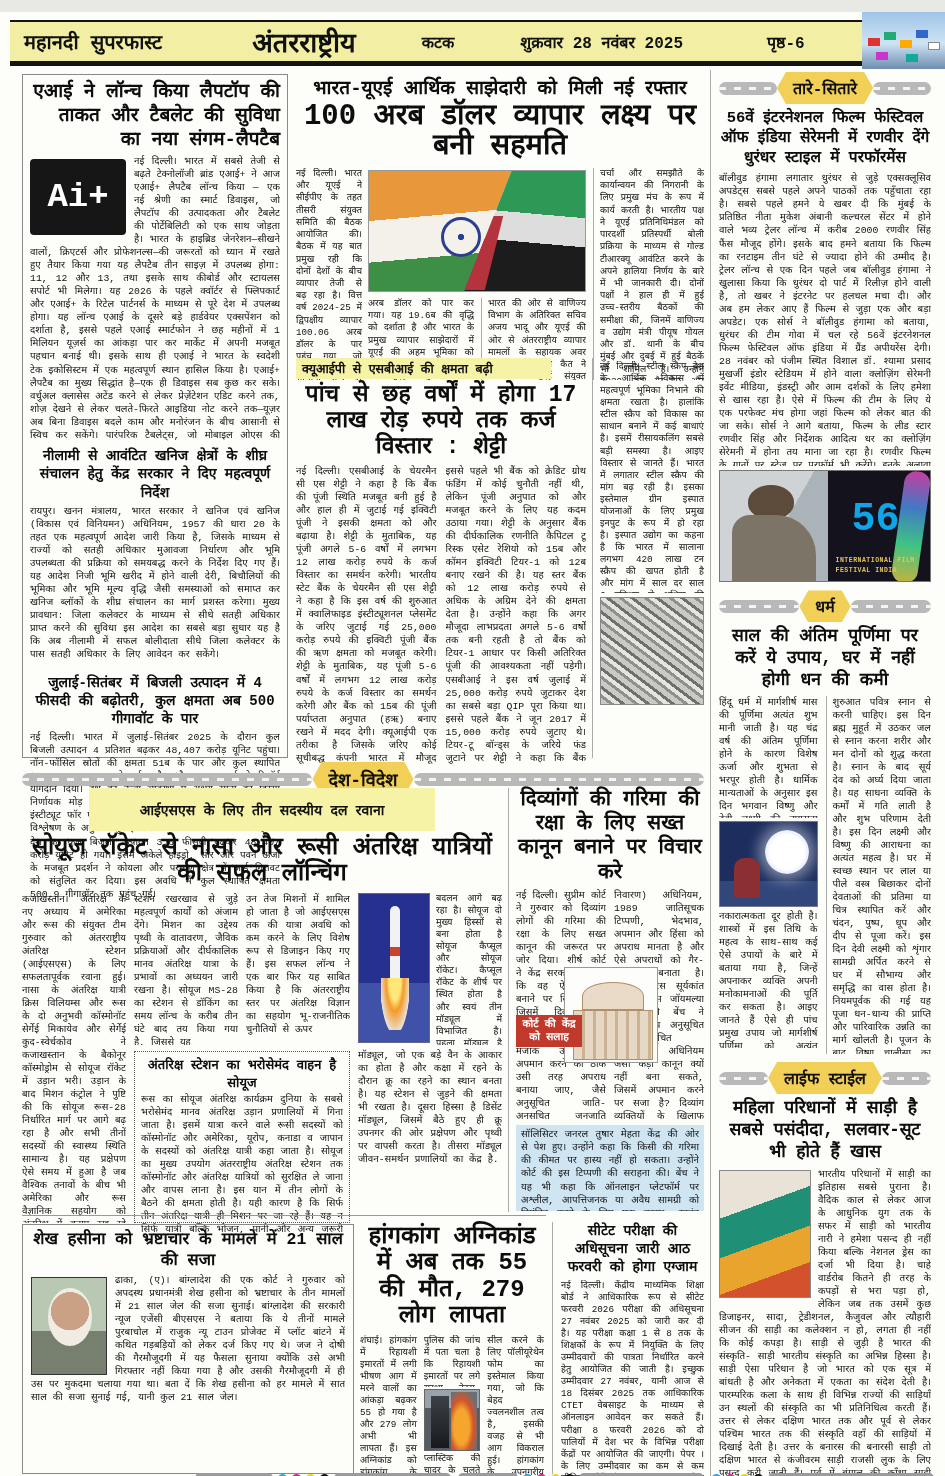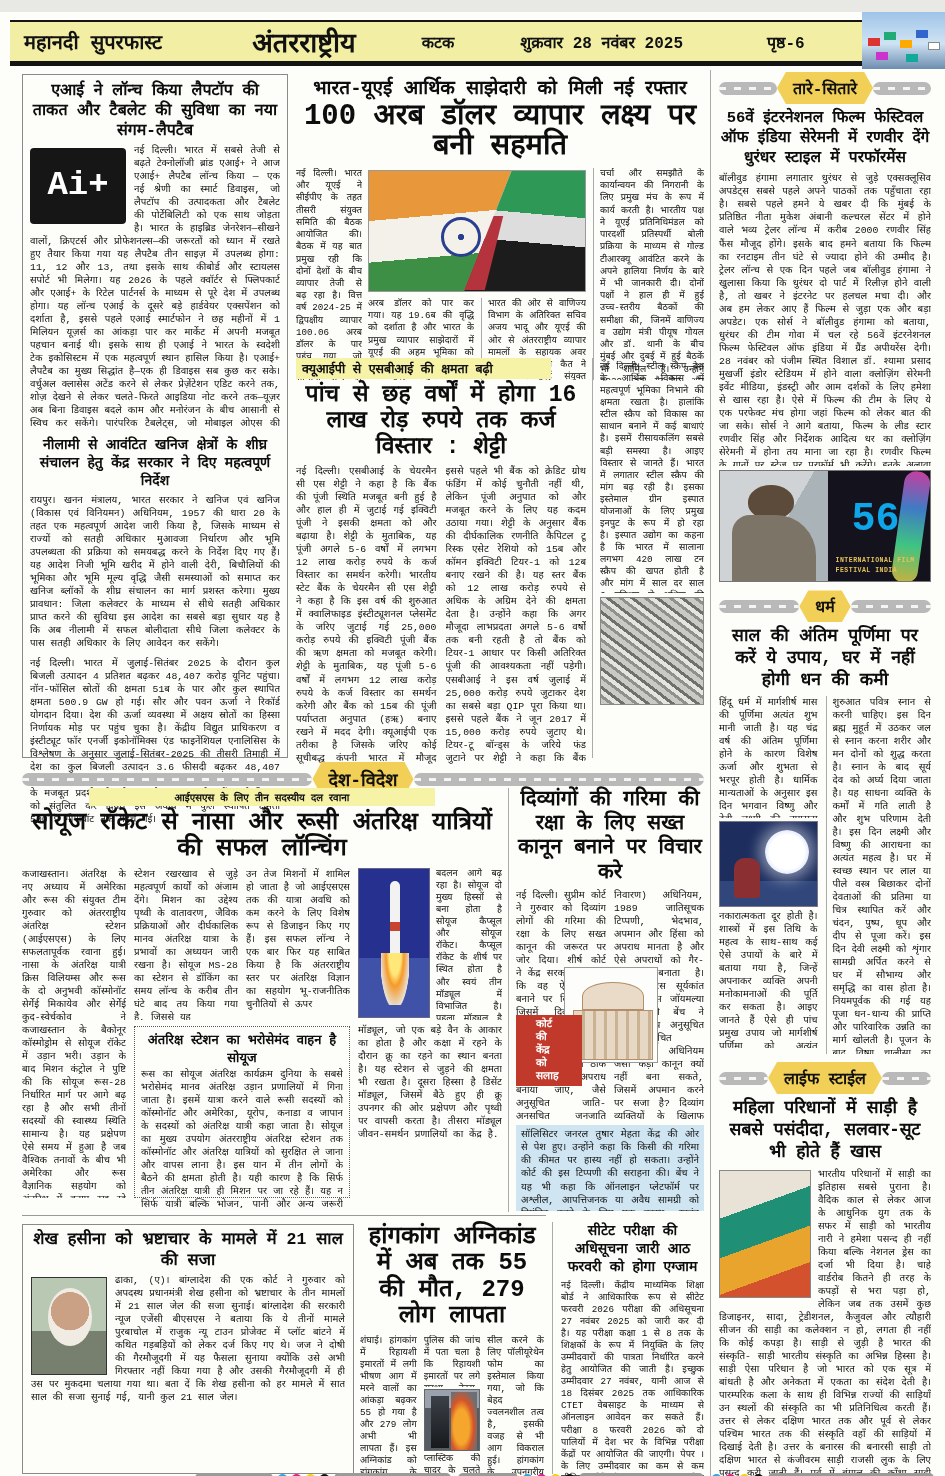--- a/index.html
+++ b/index.html
@@ -28,21 +28,21 @@
   .kicker { background:#f6f2a6; font-weight:bold; text-align:center; }
   .ribbon { display:flex; align-items:center; }
   .rbar { flex:1; height:13px; background:#b9b9b9; border-radius:7px; position:relative; overflow:hidden;}
   .rbar:before { content:""; position:absolute; left:0; right:0; top:5px; height:3px;
                  background:repeating-linear-gradient(90deg,#f5f5f2 0 7px,transparent 7px 15px); }
   .rlabel { background:#f2cf57; padding:5px 16px; font-weight:bold; font-size:16px; white-space:nowrap;
             clip-path:polygon(9px 0,calc(100% - 9px) 0,100% 50%,calc(100% - 9px) 100%,9px 100%,0 50%); }
 
   
   .left-box { position:absolute; left:22px; top:62px; width:266px; height:684px; border:1.5px solid #8a8a8a; padding:6px 7px; }
-  .ai-hl { font-size:16px; line-height:1.25; }
+  .ai-hl { font-size:19px; line-height:1.25;text-align:right; }
   .ai-logo { float:left; width:96px; height:76px; background:#161616; border-radius:4px; margin:4px 8px 2px 0;
              display:flex; align-items:center; justify-content:center; color:#fff; font-size:34px; font-weight:bold; }
   .sub-hl { font-size:14px; line-height:1.3; margin:6px 0 3px; }
 
   
   .uae { position:absolute; left:296px; top:62px; width:408px; height:280px; }
   .uae-kicker { font-size:19px; }
   .uae-main { font-size:29px; line-height:1.05; margin-top:2px; }
   .uae-grid { position:relative; margin-top:5px; height:212px; }
   .uae-c1 { position:absolute; left:0; top:0; width:66px; height:212px; font-size:9.2px; }
@@ -98,21 +98,21 @@
               background:#8c2f32; border-radius:10px 10px 3px 3px; }
   .life-hl { font-size:17.5px; line-height:1.25; margin:4px 0; }
   .saree-img { float:left; width:92px; height:128px; margin:2px 7px 3px 0; border:1px solid #888;
                background:linear-gradient(160deg,#e9e2d6 0 30%, #1f8f76 30% 55%, #e8a42c 55% 78%, #d4512e 78% 100%); }
 
   
   .dv-ribbon { position:absolute; left:22px; top:750px; width:682px; }
 
   
   .soyuz { position:absolute; left:22px; top:776px; width:480px; height:424px; }
-  .soyuz-kicker { font-size:10px; width:72%; margin:0 auto; padding:2px 0; }
+  .soyuz-kicker { font-size:14px; width:72%; margin:0 auto; padding:12px 0; }
   .soyuz-hl { font-size:24px; line-height:1.08; margin:4px 0 6px; }
   .soyuz-body { position:relative; height:330px; }
   .sz-c1 { position:absolute; left:0; top:0; width:104px; height:330px; }
   .sz-c2 { position:absolute; left:112px; top:0; width:104px; height:152px; }
   .sz-c3 { position:absolute; left:224px; top:0; width:104px; height:152px; }
   .rocket-img { position:absolute; left:336px; top:0; width:72px; height:150px; border:1px solid #668;
                 background:linear-gradient(to bottom,#26318f 0 60%,#4052a8 60% 100%); overflow:hidden;}
   .rocket-img:before { content:""; position:absolute; left:31px; top:12px; width:10px; height:74px;
                 background:linear-gradient(to bottom,#f2f2f2 0 55%, #c9442e 55% 68%, #f2f2f2 68% 100%); border-radius:5px 5px 0 0; }
   .rocket-img:after { content:""; position:absolute; left:22px; top:84px; width:28px; height:52px;
@@ -125,21 +125,21 @@
   
   .divyang { position:absolute; left:508px; top:776px; width:196px; height:424px; border-left:1px solid #aaa; padding-left:7px;}
   .divyang-hl { font-size:20.5px; line-height:1.18; }
   .dv-body { position:relative; height:230px; margin-top:4px; display:flex; gap:8px; }
   .dv-body > div { flex:1; }
   .sc-img { position:absolute; left:48px; top:78px; width:94px; height:96px; background:#fdfdfc; border:1px solid #999; overflow:hidden;}
   .sc-img:before { content:""; position:absolute; left:17px; top:14px; width:60px; height:26px; border-radius:50% 50% 0 0; background:#e9dbc8; border:1px solid #b28f6a;}
   .sc-img:after { content:""; position:absolute; left:8px; top:42px; width:78px; height:48px;
         background:repeating-linear-gradient(90deg,#e6d8c4 0 8px,#c9b393 8px 11px); border:1px solid #b28f6a;}
   .sc-cap { position:absolute; left:0; top:126px; width:66px; background:#c0392b; color:#fff; font-weight:bold;
-            font-size:10.5px; text-align:left; padding:3px 20px; line-height:1.25;}
+            font-size:10.5px; text-align:center; padding:3px 2px; line-height:1.25;}
   .online-box { margin-top:6px; }
   .online-hl { background:#f4e468; font-weight:bold; font-size:11.3px; padding:2px 4px; text-align:center; line-height:1.25;}
   .online-body { background:#cfe6f2; font-size:9.8px; line-height:1.35; text-align:justify; padding:3px 5px; height:86px; overflow:hidden;}
 
   
   .hr-bottom { position:absolute; left:22px; top:1203px; width:524px; border-top:1px solid #999; }
   .hasina { position:absolute; left:22px; top:1212px; width:332px; height:250px; border:1.5px solid #8a8a8a; padding:5px 8px; }
   .hasina-hl { font-size:16.5px; line-height:1.25; }
   .hasina-img { float:left; width:76px; height:98px; margin:3px 8px 2px 0; border:1.5px solid #333; position:relative;
                 background:linear-gradient(to bottom,#b9c8b2 0 55%,#77806f 55% 100%); overflow:hidden;}
@@ -186,41 +186,42 @@
   </div>
 
   <section class="left-box">
     <h2 class="hl ai-hl">एआई ने लॉन्च किया लैपटॉप की ताकत और टैबलेट की सुविधा का नया संगम-लैपटैब</h2>
     <div class="body-txt" style="height:286px; margin-top:3px;">
       <span class="ai-logo">Ai+</span>
       <span>नई दिल्ली। भारत में सबसे तेजी से बढ़ते टेक्नोलॉजी ब्रांड एआई+ ने आज एआई+ लैपटैब लॉन्च किया — एक नई श्रेणी का स्मार्ट डिवाइस, जो लैपटॉप की उत्पादकता और टैबलेट की पोर्टेबिलिटी को एक साथ जोड़ता है। भारत के हाइब्रिड जेनरेशन—सीखने वालों, क्रिएटर्स और प्रोफेशनल्स—की जरूरतों को ध्यान में रखते हुए तैयार किया गया यह लैपटैब तीन साइज़ में उपलब्ध होगा: 11, 12 और 13, तथा इसके साथ कीबोर्ड और स्टायलस सपोर्ट भी मिलेगा। यह 2026 के पहले क्वॉर्टर से फ्लिपकार्ट और एआई+ के रिटेल पार्टनर्स के माध्यम से पूरे देश में उपलब्ध होगा। यह लॉन्च एआई के दूसरे बड़े हार्डवेयर एक्सपेंशन को दर्शाता है, इससे पहले एआई स्मार्टफोन ने छह महीनों में 1 मिलियन यूज़र्स का आंकड़ा पार कर मार्केट में अपनी मजबूत पहचान बनाई थी। इसके साथ ही एआई ने भारत के स्वदेशी टेक इकोसिस्टम में एक महत्वपूर्ण स्थान हासिल किया है। एआई+ लैपटैब का मुख्य सिद्धांत है—एक ही डिवाइस सब कुछ कर सके। वर्चुअल क्लासेस अटेंड करने से लेकर प्रेज़ेंटेशन एडिट करने तक, शोज़ देखने से लेकर चलते-फिरते आइडिया नोट करने तक—यूज़र अब बिना डिवाइस बदले काम और मनोरंजन के बीच आसानी से स्विच कर सकेंगे। पारंपरिक टैबलेट्स, जो मोबाइल ओएस की सीमाओं में बंधे हैं, लैपटैब उनसे आगे बढ़कर नेक्स्टक्यू ओएस पर चलता है, जिसमें एक समर्पित पीसी मोड मिलता है।</span>
     </div>
     <h3 class="hl sub-hl">नीलामी से आवंटित खनिज क्षेत्रों के शीघ्र संचालन हेतु केंद्र सरकार ने दिए महत्वपूर्ण निर्देश</h3>
     <div class="body-txt" style="height:163px;">रायपुर। खनन मंत्रालय, भारत सरकार ने खनिज एवं खनिज (विकास एवं विनियमन) अधिनियम, 1957 की धारा 20 के तहत एक महत्वपूर्ण आदेश जारी किया है, जिसके माध्यम से राज्यों को सतही अधिकार मुआवजा निर्धारण और भूमि उपलब्धता की प्रक्रिया को समयबद्ध करने के निर्देश दिए गए हैं। यह आदेश निजी भूमि खरीद में होने वाली देरी, बिचौलियों की भूमिका और भूमि मूल्य वृद्धि जैसी समस्याओं को समाप्त कर खनिज ब्लॉकों के शीघ्र संचालन का मार्ग प्रशस्त करेगा। मुख्य प्रावधान: जिला कलेक्टर के माध्यम से सीधे सतही अधिकार प्राप्त करने की सुविधा इस आदेश का सबसे बड़ा सुधार यह है कि अब नीलामी में सफल बोलीदाता सीधे जिला कलेक्टर के पास सतही अधिकार के लिए आवेदन कर सकेंगे।</div>
+    <h3 class="hl sub-hl">जुलाई-सितंबर में बिजली उत्पादन में 4 फीसदी की बढ़ोतरी, कुल क्षमता अब 500 गीगावॉट के पार</h3>
     <div class="body-txt" style="height:170px;">नई दिल्ली। भारत में जुलाई-सितंबर 2025 के दौरान कुल बिजली उत्पादन 4 प्रतिशत बढ़कर 48,407 करोड़ यूनिट पहुंचा। नॉन-फॉसिल स्रोतों की क्षमता 51ब के पार और कुल स्थापित क्षमता 500.9 GW हो गई। सौर और पवन ऊर्जा ने रिकॉर्ड योगदान दिया। देश की ऊर्जा व्यवस्था में अक्षय स्रोतों का हिस्सा निर्णायक मोड़ पर पहुंच चुका है। केंद्रीय विद्युत प्राधिकरण व इंस्टीट्यूट फॉर एनर्जी इकोनॉमिक्स एंड फाइनेंशियल एनालिसिस के विश्लेषण के अनुसार जुलाई-सितंबर-2025 की तीसरी तिमाही में देश का कुल बिजली उत्पादन 3.6 फीसदी बढ़कर 48,407 करोड़ यूनिट हो गया। इसमें अकेले हाइड्रो, सौर और पवन ऊर्जा के मजबूत प्रदर्शन ने कोयला और परमाणु क्षेत्र में आई गिरावट को संतुलित कर दिया। इस अवधि में कुल स्थापित क्षमता 500.9 गीगावॉट तक पहुंच गई।</div>
   </section>
 
   <section class="uae">
     <h2 class="hl uae-kicker">भारत-यूएई आर्थिक साझेदारी को मिली नई रफ्तार</h2>
     <h1 class="hl uae-main">100 अरब डॉलर व्यापार लक्ष्य पर बनी सहमति</h1>
     <div class="uae-grid">
       <div class="uae-c1 body-txt">नई दिल्ली। भारत और यूएई ने सीईपीए के तहत तीसरी संयुक्त समिति की बैठक आयोजित की। बैठक में यह बात प्रमुख रही कि दोनों देशों के बीच व्यापार तेजी से बढ़ रहा है। वित्त वर्ष 2024-25 में द्विपक्षीय व्यापार 100.06 अरब डॉलर के पार पहुंच गया, जो 19.6ब की सालाना वृद्धि है। भारत और यूएई ने समग्र आर्थिक भागीदारी समझौते (सीईपीए) के तहत तीसरी संयुक्त समिति की बैठक की। वाणिज्य व उद्योग मंत्रालय ने इसकी जानकारी दी है। मंत्रालय के अनुसार, बैठक में दोनों देशों ने द्विपक्षीय व्यापार में मजबूत वृद्धि का स्वागत किया, जो वित्त वर्ष 2024-25 में 100.06</div>
       <div class="flagimg">
         <div class="flag-ind"></div>
         <div class="flag-uae"></div>
       </div>
       <div class="uae-b1 body-txt">अरब डॉलर को पार कर गया। यह 19.6ब की वृद्धि को दर्शाता है और भारत के प्रमुख व्यापार साझेदारों में यूएई की अहम भूमिका को और मजबूत करता है। भारत-यूएई संयुक्त समिति किन विषयों पर करती है चर्चा बैठक की सह-अध्यक्षता</div>
       <div class="uae-b2 body-txt vline" style="padding-left:6px;">भारत की ओर से वाणिज्य विभाग के अतिरिक्त सचिव अजय भादू और यूएई की ओर से अंतरराष्ट्रीय व्यापार मामलों के सहायक अवर सचिव जुमा अल कैत ने की। भारत-यूएई संयुक्त समिति सीईपीए की प्रगति की समीक्षा करने के साथ-साथ, चुनौतियों पर</div>
       <div class="uae-c2 body-txt vline" style="padding-left:6px;">चर्चा और समझौते के कार्यान्वयन की निगरानी के लिए प्रमुख मंच के रूप में कार्य करती है। भारतीय पक्ष ने यूएई प्रतिनिधिमंडल को पारदर्शी प्रतिस्पर्धी बोली प्रक्रिया के माध्यम से गोल्ड टीआरक्यू आवंटित करने के अपने हालिया निर्णय के बारे में भी जानकारी दी। दोनों पक्षों ने हाल ही में हुई उच्च-स्तरीय बैठकों की समीक्षा की, जिनमें वाणिज्य व उद्योग मंत्री पीयूष गोयल और डॉ. थानी के बीच मुंबई और दुबई में हुई बैठकें भी शामिल हैं। उन्होंने 2030 तक गैर-तेल और गैर-कीमती धातु व्यापार को 100 अरब डॉलर तक बढ़ाने के लक्ष्य की ओर अपनी प्रतिबद्धता दोहराई।</div>
     </div>
   </section>
 
   <section class="shetty">
     <div class="kicker qip-strip">क्यूआईपी से एसबीआई की क्षमता बढ़ी</div>
-    <h2 class="hl shetty-hl">पांच से छह वर्षों में होगा 16 लाख रोड़ रुपये तक कर्ज विस्तार : शेट्टी</h2>
+    <h2 class="hl shetty-hl">पांच से छह वर्षों में होगा 17 लाख रोड़ रुपये तक कर्ज विस्तार : शेट्टी</h2>
     <div class="shetty-cols">
       <div class="body-txt">नई दिल्ली। एसबीआई के चेयरमैन सी एस शेट्टी ने कहा है कि बैंक की पूंजी स्थिति मजबूत बनी हुई है और हाल ही में जुटाई गई इक्विटी पूंजी ने इसकी क्षमता को और बढ़ाया है। शेट्टी के मुताबिक, यह पूंजी अगले 5-6 वर्षों में लगभग 12 लाख करोड़ रुपये के कर्ज विस्तार का समर्थन करेगी। भारतीय स्टेट बैंक के चेयरमैन सी एस शेट्टी ने कहा है कि इस वर्ष की शुरुआत में क्वालिफाइड इंस्टीट्यूशनल प्लेसमेंट के जरिए जुटाई गई 25,000 करोड़ रुपये की इक्विटी पूंजी बैंक की ऋण क्षमता को मजबूत करेगी। शेट्टी के मुताबिक, यह पूंजी 5-6 वर्षों में लगभग 12 लाख करोड़ रुपये के कर्ज विस्तार का समर्थन करेगी और बैंक को 15ब की पूंजी पर्याप्तता अनुपात (हऋ) बनाए रखने में मदद देगी। क्यूआईपी एक तरीका है जिसके जरिए कोई सूचीबद्ध कंपनी भारत में मौजूद योग्य संस्थागत निवेशकों को सीधे शेयर जारी करके पूंजी जुटाती है। शेट्टी ने आगे बताया कि ऋण पूंजी के मोर्चे पर एसबीआई 12,500 करोड़ रुपये के बॉन्ड जारी करेगा।</div>
       <div class="body-txt">इससे पहले भी बैंक को क्रेडिट ग्रोथ फंडिंग में कोई चुनौती नहीं थी, लेकिन पूंजी अनुपात को और मजबूत करने के लिए यह कदम उठाया गया। शेट्टी के अनुसार बैंक की दीर्घकालिक रणनीति कैपिटल टू रिस्क एसेट रेशियो को 15ब और कॉमन इक्विटी टियर-1 को 12ब बनाए रखने की है। यह स्तर बैंक को 12 लाख करोड़ रुपये से अधिक के अग्रिम देने की क्षमता देता है। उन्होंने कहा कि अगर मौजूदा लाभप्रदता अगले 5-6 वर्षों तक बनी रहती है तो बैंक को टियर-1 आधार पर किसी अतिरिक्त पूंजी की आवश्यकता नहीं पड़ेगी। एसबीआई ने इस वर्ष जुलाई में 25,000 करोड़ रुपये जुटाकर देश का सबसे बड़ा QIP पूरा किया था। इससे पहले बैंक ने जून 2017 में 15,000 करोड़ रुपये जुटाए थे। टियर-टू बॉन्ड्स के जरिये फंड जुटाने पर शेट्टी ने कहा कि बैंक नियमित अंतराल पर परिपक्व हो रहे बॉन्ड्स को बदलने के लिए यह प्रक्रिया अपनाता है और इस साल 12,500 करोड़ रुपये के नए बॉन्ड जारी किए जाएंगे।</div>
     </div>
   </section>
 
   <section class="scrap">
     <div class="small-txt" style="height:232px; margin-top:3px;">नई दिल्ली। स्टील स्क्रैप देश के आर्थिक विकास में महत्वपूर्ण भूमिका निभाने की क्षमता रखता है। हालांकि स्टील स्क्रैप को विकास का साधान बनाने में कई बाधाएं है। इसमें रीसायकलिंग सबसे बड़ी समस्या है। आइए विस्तार से जानते हैं। भारत में लगातार स्टील स्क्रैप की मांग बढ़ रही है। इसका इस्तेमाल ग्रीन इस्पात योजनाओं के लिए प्रमुख इनपुट के रूप में हो रहा है। इस्पात उद्योग का कहना है कि भारत में सालाना लगभग 420 लाख टन स्क्रैप की खपत होती है और मांग में साल दर साल 6 प्रतिशत से अधिक की वृद्धि हो रही है। इसके लिए भारत हर साल लगभग 90 लाख टन स्क्रैप का आयात करता है। इस मांग को पूरा करना एक बड़ी चुनौती बनती जा रही है, क्योंकि भारत में घरेलू स्क्रैप बाजार विविधापूर्ण होने के बावजूद काफी हद तक असंगठित है। मुंबई में हुए एक सम्मेलन में विशेषज्ञों ने कहा कि स्टील एक ऐसी धातु है.</div>
     <div class="scrap-img"></div>
   </section>

